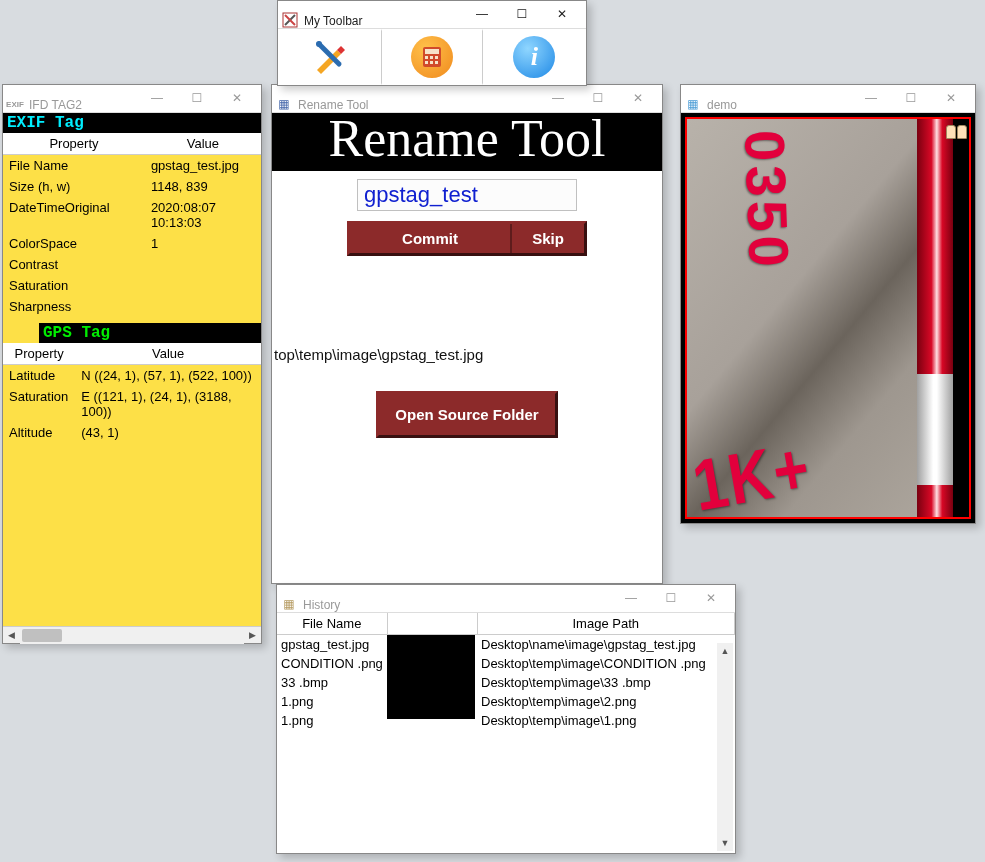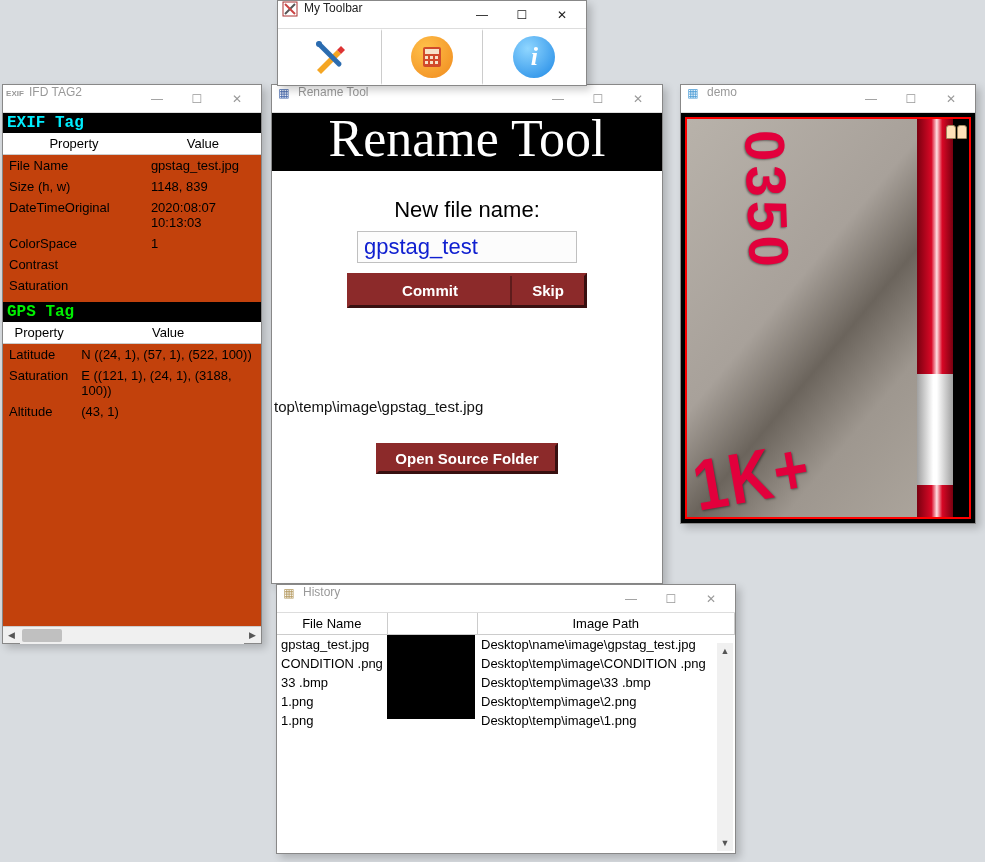--- a/index.html
+++ b/index.html
@@ -21,21 +21,21 @@
   .window {
     position: absolute;
     background: #fff;
     border: 1px solid #888;
     box-shadow: 4px 4px 8px rgba(0,0,0,0.2);
   }
   .titlebar {
     height: 28px;
     background: #fff;
     display: flex;
-    align-items: flex-start;
+    align-items: flex-end;
     padding: 0 4px;
     border-bottom: 1px solid #ddd;
     font-size: 12px;
     color: #444;
   }
   .titlebar .titlebar-icon {
     width: 16px; height: 16px;
     margin-right: 6px;
     display: flex; align-items:center; justify-content:center;
   }
@@ -64,21 +64,21 @@
     border:2px solid #fff;
     display:flex; align-items:center; justify-content:center;
     cursor:pointer;
   }
   .tool-btn:nth-child(1){background:#fff;}
   .tool-btn:nth-child(2){background:#fff; border-left:1px solid #ccc; border-right:1px solid #ccc;}
   .tool-btn:nth-child(3){background:#fff;}
   .tool-icon { width:42px; height:42px; border-radius:50%; display:flex; align-items:center; justify-content:center;}
 
   
-  #exif-window { background:#c2410c; }
+  #exif-window { background:#fde047; }
   .exif-header-bar {
     background:#000;
     color:#0ff;
     font-family:"Courier New",monospace;
     font-weight:bold;
     font-size:16px;
     padding:1px 4px;
   }
   .exif-table { width:100%; border-collapse:collapse; font-size:13px; }
   .exif-table th { font-weight:normal; text-align:center; padding:3px 6px; border-bottom:1px solid #ccc; background:#fff;}
@@ -126,21 +126,21 @@
     border:none;
   }
   .btn-bar .b:first-child { flex:1; border-right:2px solid #5e1c1c;}
   .btn-bar .b:last-child { width:72px;}
   .src-path { font-size:15px; margin:90px 0 28px 0; text-align:left; padding-left:2px; color:#111;}
   .open-folder-btn {
     display:inline-block;
     background:#8c2a2a;
     color:#fff;
     font-weight:bold;
-    padding:4px 16px;
+    padding:12px 16px;
     border:3px outset #8c2a2a;
     cursor:pointer;
     font-size:15px;
   }
 
   
   #demo-window { background:#000; }
   .demo-img {
     margin:4px;
     border:2px solid #f00;
@@ -225,24 +225,28 @@
           <td>1</td>
         </tr>
         <tr>
           <td>Contrast</td>
           <td></td>
         </tr>
         <tr>
           <td>Saturation</td>
           <td></td>
         </tr>
+        <tr>
+          <td>Sharpness</td>
+          <td></td>
+        </tr>
       </tbody>
   </table>
 
-  <div class="exif-header-bar" style="margin-top:6px;color:#0e0;">
+  <div class="exif-header-bar" style="margin-top:6px;color:#0e0;margin-left:36px;">
     <span style="color:#0e0;">GPS Tag</span>
   </div>
   <table class="exif-table">
     <tbody>
         <tr>
       <th style="width:28%;">Property</th>
       <th>Value</th>
     </tr>
     </tbody>
       <tbody id="exif2-body">
@@ -279,21 +283,20 @@
       </div>
     <div class="title-text">Rename Tool</div>
     <div class="win-btns">
       <div class="win-btn">—</div>
       <div class="win-btn">☐</div>
       <div class="win-btn close">✕</div>
     </div>
   </div>
   <div class="rename-title-bg">Rename Tool</div>
   <div class="rename-body">
-    <div class="rename-label">New file name:</div>
     <div class="rename-input">gpstag_test</div>
     <div class="btn-bar">
       <button class="b">Commit</button>
       <button class="b">Skip</button>
     </div>
     <div class="src-path">top\temp\image\gpstag_test.jpg</div>
     <div class="open-folder-btn">Open Source Folder</div>
   </div>
 </div>
 

